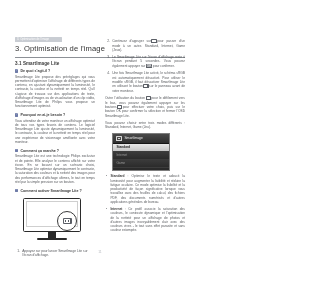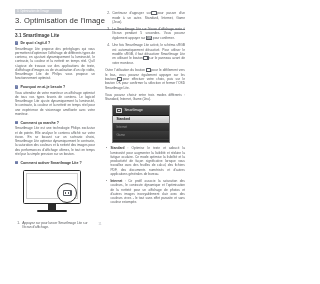--- a/index.html
+++ b/index.html
@@ -3,21 +3,21 @@
 <meta charset="utf-8">
 <style>
   html,body{margin:0;padding:0;}
   body{
     width:200px;height:284px;overflow:hidden;
     background:#ffffff;
     font-family:"Liberation Sans", sans-serif;
     color:#4a4a4a;
     -webkit-font-smoothing:antialiased;
   }
-  .page{position:relative;width:200px;height:236px;box-sizing:border-box;}
+  .page{position:relative;width:200px;height:236px;box-sizing:border-box;margin-top:28px;}
 
   
   .header-tab{
     position:absolute;left:15px;top:8.5px;
     width:47px;height:5.2px;
     background:#c9cdd3;
     border-radius:0.5px;
   }
   .header-tab span{
     display:block;font-size:2.7px;line-height:5.2px;

